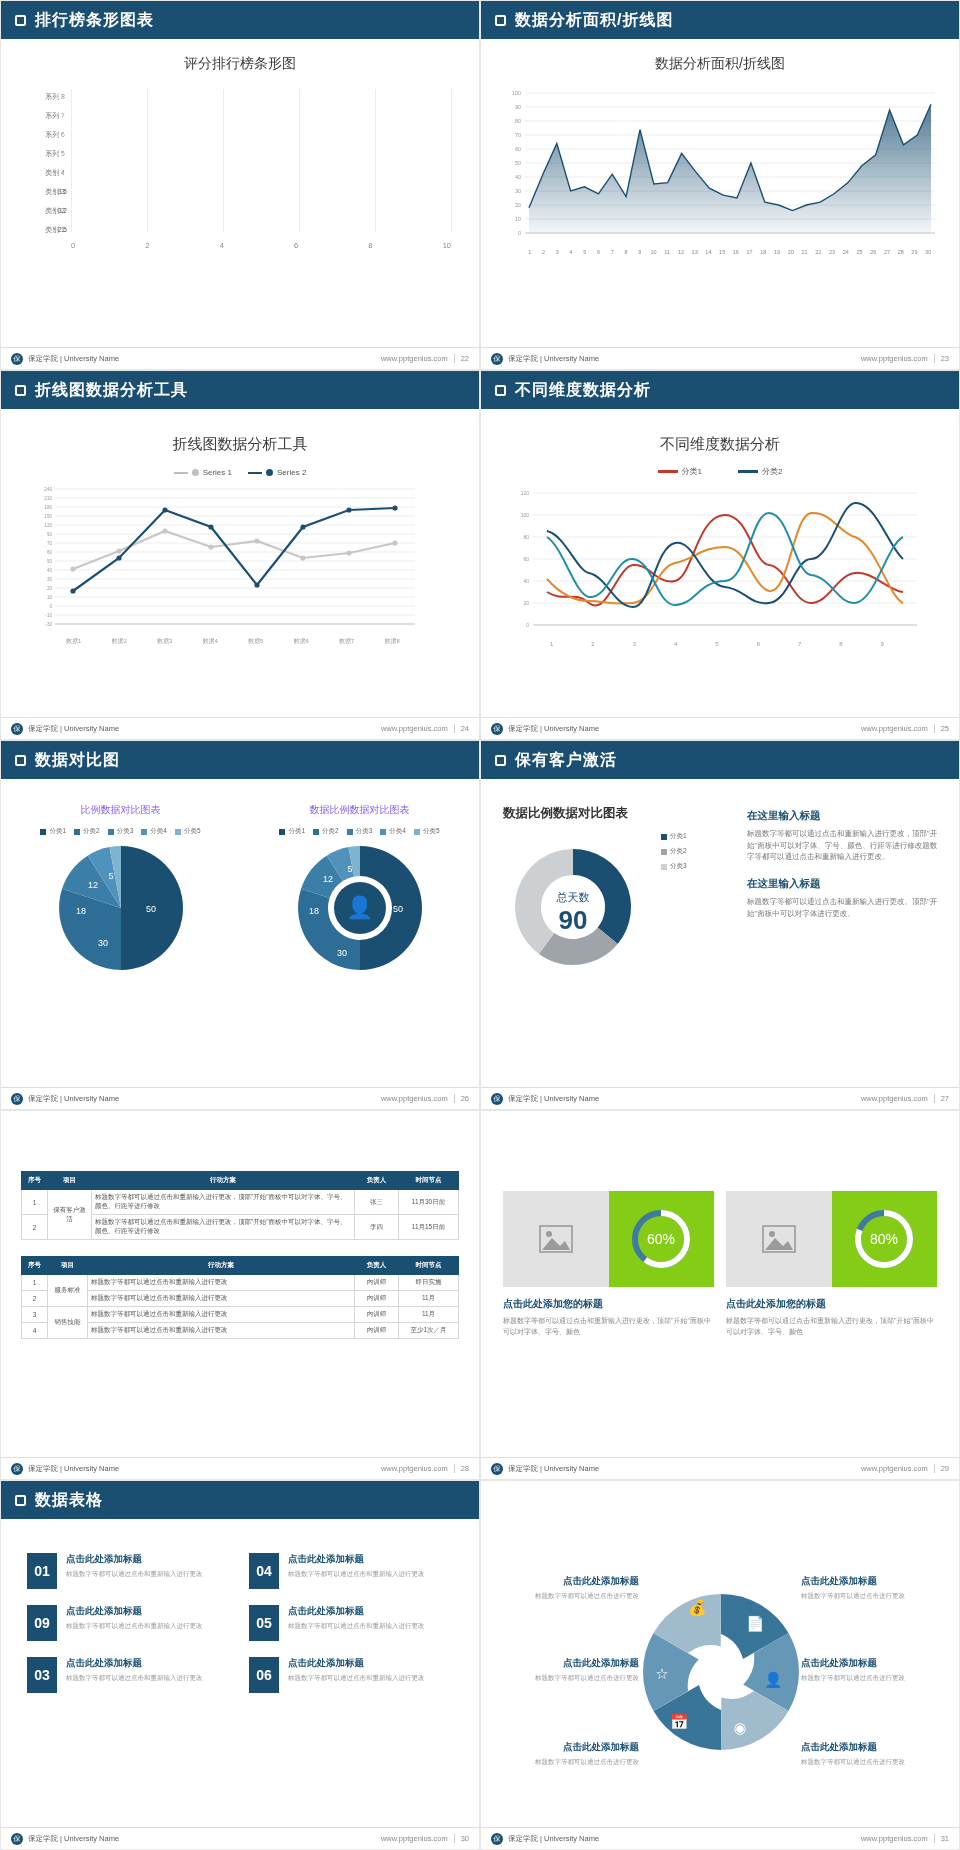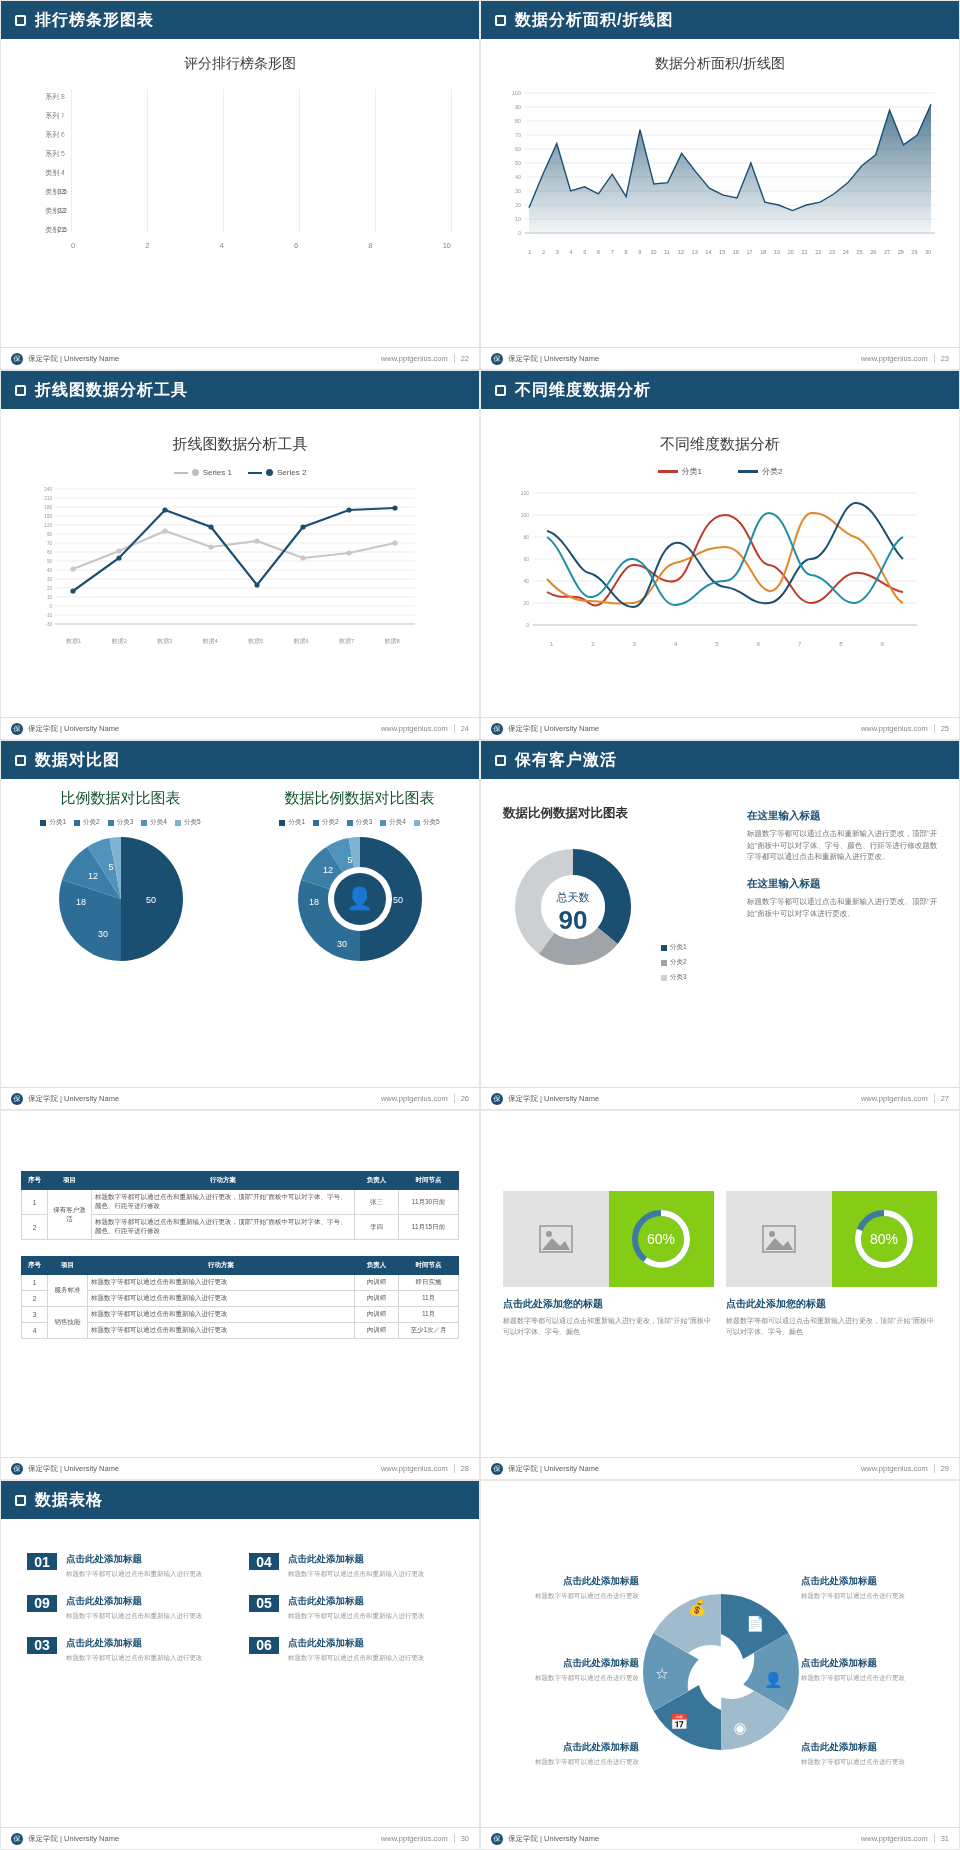--- a/index.html
+++ b/index.html
@@ -84,21 +84,21 @@
 
   
   .legend { display:flex; justify-content:center; gap:16px; font-size:8px; color:#555; margin-top:8px; }
   .legend .it { display:flex; align-items:center; gap:4px; }
   .legend .dot { width:7px; height:7px; border-radius:50%; display:block;}
   .legend .line { width:14px; height:2px; display:block;}
 
   
   .two-col { display:flex; }
   .half { flex:1; text-align:center; }
-  .pie-title { font-size:15px; color:#14532d; }
+  .pie-title { font-size:10px; color:#8b5cf6; margin-top:14px;}
   .legend-s { display:flex; justify-content:center; flex-wrap:wrap; gap:8px; font-size:6.5px; color:#666; margin-top:10px;}
   .legend-s .it { display:flex; align-items:center; gap:3px; }
   .legend-s .sq { width:6px;height:6px;display:block;}
 
   
   .txtblock h4 { font-size:10.5px; color:#1b4f72; margin:0 0 5px 0; }
   .txtblock p { font-size:7.5px; color:#777; line-height:1.55; margin:0 0 14px 0; }
 
   
   table.tbl { width:100%; border-collapse:collapse; font-size:6.5px; }
@@ -110,21 +110,21 @@
   .card-pair { display:flex; gap:12px; }
   .card { flex:1; display:flex; }
   .ph { width:50%; background:#e2e2e2; display:flex; align-items:center; justify-content:center; }
   .donutbox { width:50%; background:#84cc16; display:flex; align-items:center; justify-content:center; }
   .cap h5 { font-size:10px; color:#1b4f72; margin:10px 0 5px 0;}
   .cap p { font-size:7px; color:#888; line-height:1.5; margin:0;}
 
   
   .toc { display:grid; grid-template-columns:1fr 1fr; gap:16px 18px; margin: 34px 26px 0 26px; }
   .toc-item { display:flex; gap:9px; }
-  .toc-num { width:30px; height:17px; background:#1b4f72; color:#fff; font-size:14px; font-weight:bold;
+  .toc-num { width:30px; height:36px; background:#1b4f72; color:#fff; font-size:14px; font-weight:bold;
              display:flex; align-items:center; justify-content:center; flex:0 0 30px;}
   .toc-txt h6 { margin:0 0 3px 0; font-size:9.5px; color:#1b4f72;}
   .toc-txt p { margin:0; font-size:6.5px; color:#999; line-height:1.5;}
 
   
   .risk-lbl { position:absolute; width:150px; }
   .risk-lbl h6 { margin:0 0 3px 0; font-size:9.5px; color:#1b4f72; }
   .risk-lbl p { margin:0; font-size:6.5px; color:#999; line-height:1.45; }
   .risk-lbl.r { text-align:left; }
   .risk-lbl.l { text-align:right; }
@@ -560,21 +560,21 @@
   </div>
 
   <div class="slide">
     <div class="hdr">
       <span class="sq"></span>
       <span class="t">保有客户激活</span>
     </div>
     <div class="body" style="display:flex; padding: 26px 20px 0 22px; gap:14px;">
       <div style="flex:0 0 230px;">
         <div style="font-size:12.5px;color:#333;font-weight:bold;margin-bottom:10px;">数据比例数据对比图表</div>
-        <div style="display:flex;align-items:flex-end;gap:8px;">
+        <div style="display:flex;align-items:flex-start;gap:8px;">
           <svg width="150" height="150" viewBox="0 0 150 150">
             <g transform="translate(70,75)">
               <path d="M0,-58 A58,58 0 0,1 44.7,37.0 L24.7,20.4 A32,32 0 0,0 0,-32 Z" fill="#1b4f72"></path>
               <path d="M44.7,37.0 A58,58 0 0,1 -34.1,46.9 L-18.8,25.9 A32,32 0 0,0 24.7,20.4 Z" fill="#9fa4a8"></path>
               <path d="M-34.1,46.9 A58,58 0 0,1 0,-58 L0,-32 A32,32 0 0,0 -18.8,25.9 Z" fill="#cdd0d2"></path>
               <text x="0" y="-6" font-size="11" fill="#1b4f72" text-anchor="middle" font-family="Liberation Sans">总天数</text>
               <text x="0" y="22" font-size="26" font-weight="bold" fill="#1b4f72" text-anchor="middle" font-family="Liberation Sans">90</text>
             </g>
           </svg>
           <div style="font-size:6.5px;color:#666;display:flex;flex-direction:column;gap:6px;">

